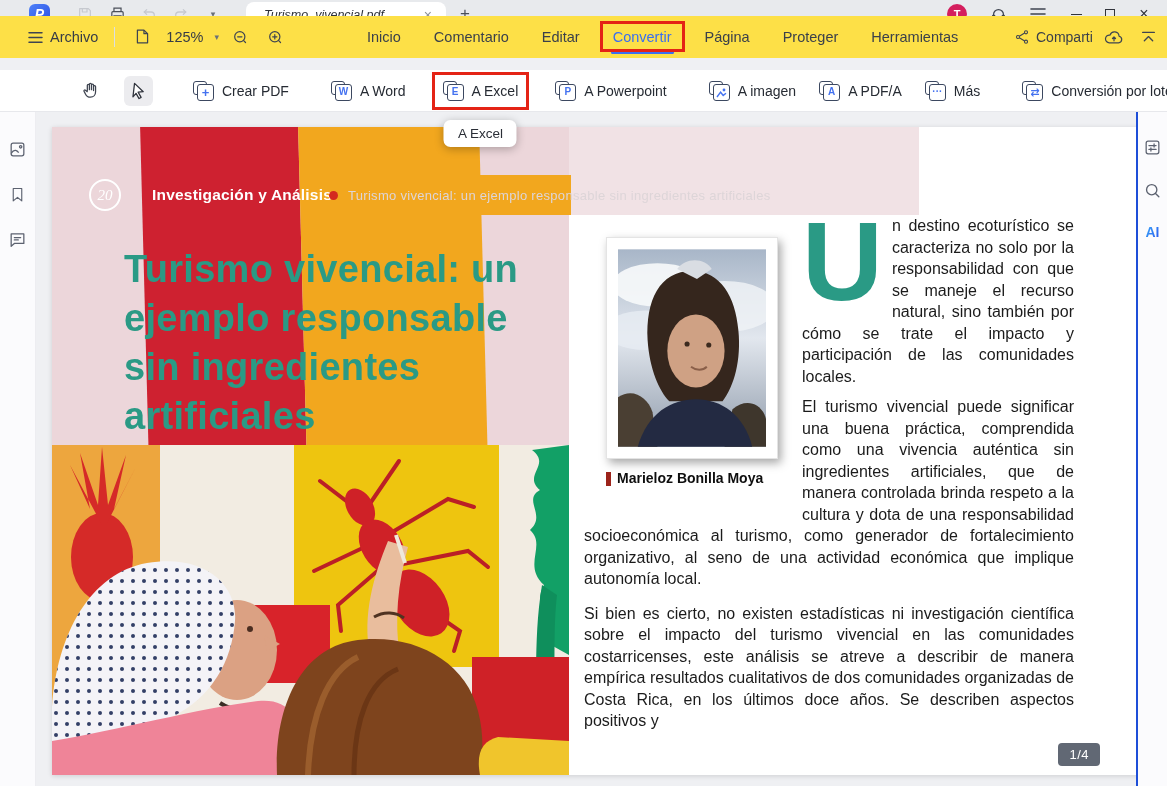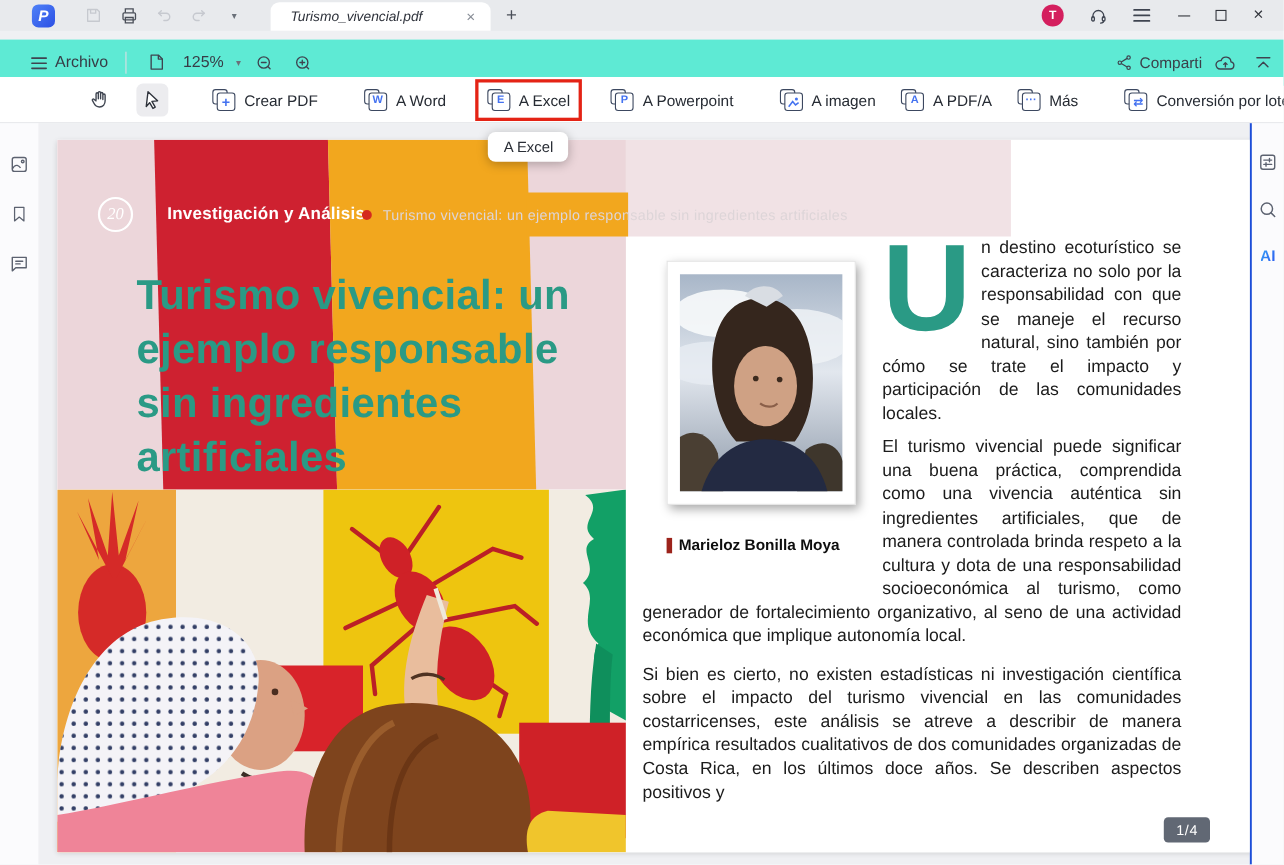--- a/index.html
+++ b/index.html
@@ -22,21 +22,21 @@
   .new-tab { font-size:17px; color:#4a4f59; margin-left:14px; }
   .tb-right { margin-left:auto; display:flex; align-items:center; gap:0; }
   .avatar { width:20px; height:20px; border-radius:50%; background:#d41f5e; color:#fff; font-size:11px; font-weight:bold;
             display:flex; align-items:center; justify-content:center; margin-right:18px; }
   .winbtn { width:34px; height:26px; display:flex; align-items:center; justify-content:center; color:#32353c; }
   .winbtn .sq { width:10px; height:10px; border:1.3px solid #32353c; }
   .winbtn.min span { display:block; width:11px; height:0; border-top:1.4px solid #32353c; }
   .winbtn.close { font-size:16px; margin-right:6px; }
 
   
-  .menubar { position:absolute; top:36px; left:0; right:0; height:42px; background:#5eead4; display:flex; align-items:center;text-align:center; }
+  .menubar { position:absolute; top:16px; left:0; right:0; height:42px; background:#fde047; display:flex; align-items:center;text-align:center; }
   .archivo { display:flex; align-items:center; gap:7px; margin-left:28px; font-size:14.5px; color:#373c46; }
   .vdiv { width:1px; height:20px; background:#dcdee3; margin:0 14px 0 16px; }
   .zoomgrp { display:flex; align-items:center; gap:9px; }
   .zoom-level { font-size:14.5px; color:#373c46; margin:12px 2px; }
   .menu-tabs { position:absolute; left:367px; top:0; height:42px; display:flex; gap:33px; align-items:center; }
   .menu-tab { font-size:14.5px; color:#3b404a; height:42px; display:flex; align-items:center; position:relative; }
   .menu-tab.active { color:#3a6ff0; }
   .tab-underline { position:absolute; left:-2px; right:-2px; bottom:4px; height:3px; background:#3a6ff0; border-radius:2px; }
   .mb-right { margin-left:auto; display:flex; align-items:center; margin-right:6px; gap:8px; }
   .share-btn { display:flex; align-items:center; gap:6px; }
@@ -90,21 +90,21 @@
   .hdr-bullet { position:absolute; left:277px; top:64px; width:9px; height:9px; border-radius:50%; background:#d42a1f; }
   .running-title { position:absolute; left:296px; top:61px; color:#ddd5d8; font-size:13px; letter-spacing:.3px; white-space:nowrap; }
 
   .main-title { position:absolute; left:72px; top:118px; width:450px; color:#2a9a85; font-size:38px; font-weight:bold; line-height:49px; letter-spacing:.3px; }
 
   .mural { position:absolute; left:0; top:318px; width:517px; height:330px; }
 
   .article-right { position:absolute; left:532px; top:88px; width:490px; }
   .photo-float { float:left; width:172px; margin:22px 24px 30px 22px; }
   .portrait-frame { width:172px; background:#fff; padding:11px; box-shadow:3px 4px 9px rgba(0,0,0,.35); border:1px solid #e4e4e4; }
-  .caption { display:flex; align-items:flex-end; gap:6px; margin-top:28px; }
+  .caption { display:flex; align-items:flex-end; gap:6px; margin-top:11px; }
   .cap-bar { width:5px; height:14px; background:#9c231b; flex:0 0 auto; }
   .cap-text { font-size:14px; font-weight:bold; color:#0e0e0e; white-space:nowrap; }
 
   .body-p { font-size:16px; line-height:21.5px; text-align:justify; color:#1b1b1b; margin-bottom:9px; }
   .dropcap { float:left; color:#2a9a85; font-size:112px; line-height:86px; font-weight:bold; margin:4px 9px 0 0; }
   .p3 { margin-top:13px; }
 
   .page-badge { position:absolute; right:36px; bottom:20px; background:rgba(84,91,104,.92); color:#fff; font-size:13px;
                 padding:4px 11px; border-radius:4px; letter-spacing:.5px; }
 </style>
@@ -203,20 +203,33 @@
     </div>
     <div class="tb-btn">
       <svg width="17" height="17" viewBox="0 0 24 24" fill="none" stroke="#3e4450" stroke-width="1.7" stroke-linecap="round">
           <circle cx="11" cy="11" r="7.2"></circle>
           <path d="M8 11h6M11 8v6"></path>
           <path d="M16.5 16.5l2.6 2.6"></path>
         </svg>
     </div>
   </div>
 
+  <div class="menu-tabs">
+    <div class="menu-tab">Inicio</div>
+    <div class="menu-tab">Comentario</div>
+    <div class="menu-tab">Editar</div>
+    <div class="menu-tab active">
+      <span>Convertir</span>
+      <span class="tab-underline"></span>
+      <span class="anno-box anno-convertir"></span>
+    </div>
+    <div class="menu-tab">Página</div>
+    <div class="menu-tab">Proteger</div>
+    <div class="menu-tab">Herramientas</div>
+  </div>
 
   <div class="mb-right">
     <div class="share-btn">
       <svg width="16" height="16" viewBox="0 0 24 24" fill="none" stroke="#3e4450" stroke-width="1.6">
           <circle cx="18" cy="5" r="2.3"></circle>
           <circle cx="6" cy="12" r="2.3"></circle>
           <circle cx="18" cy="19" r="2.3"></circle>
           <path d="M8 10.9 16 6.1M8 13.1l8 4.8"></path>
         </svg>
       <span class="share-label">Compartir</span>

